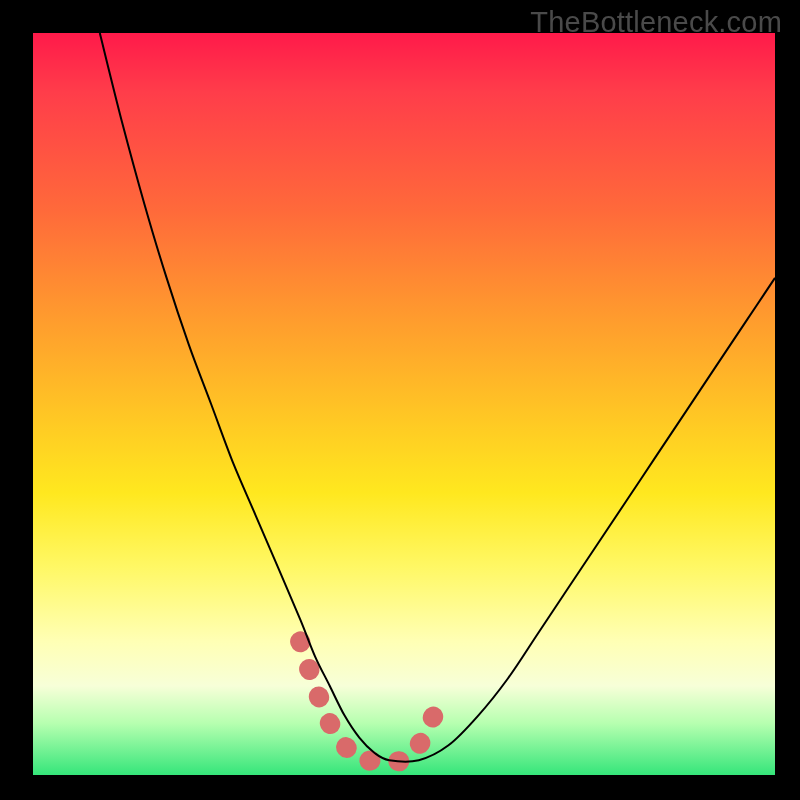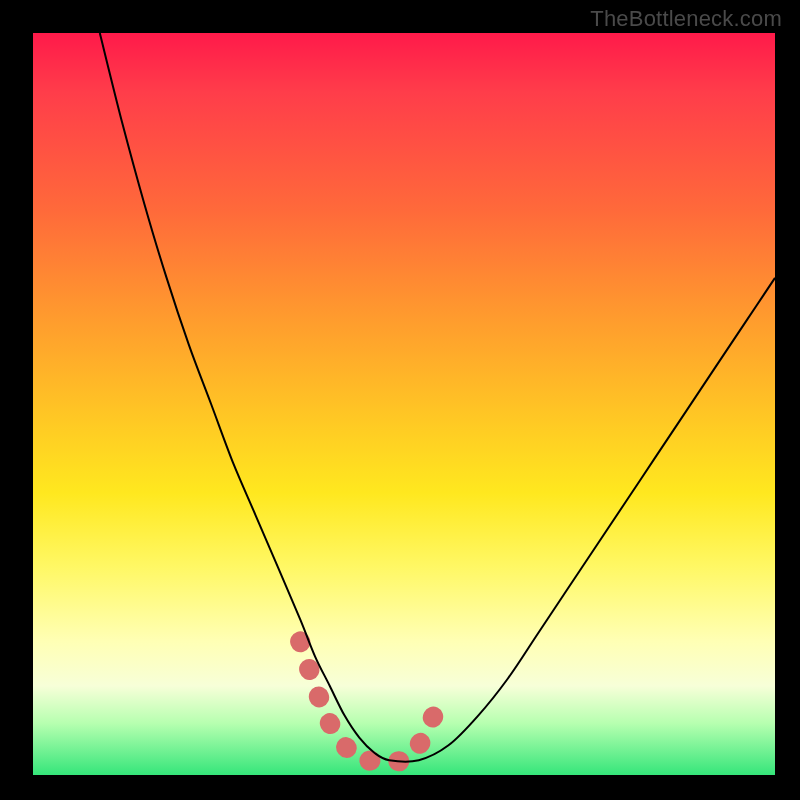--- a/index.html
+++ b/index.html
@@ -36,21 +36,21 @@
       #ffffb5 82%,
       #f7ffd8 88%,
       #b7ffb0 93%,
       #35e57a 100%);
   }
   .watermark {
     position: absolute;
     top: 6px;
     right: 18px;
     color: #4a4a4a;
-    font-size: 22px;
+    font-size: 29px;
     font-weight: 500;
     letter-spacing: 0.2px;
     user-select: none;
   }
   svg.curve {
     position: absolute;
     left: 0; top: 0;
     width: 742px;
     height: 742px;
     overflow: visible;

